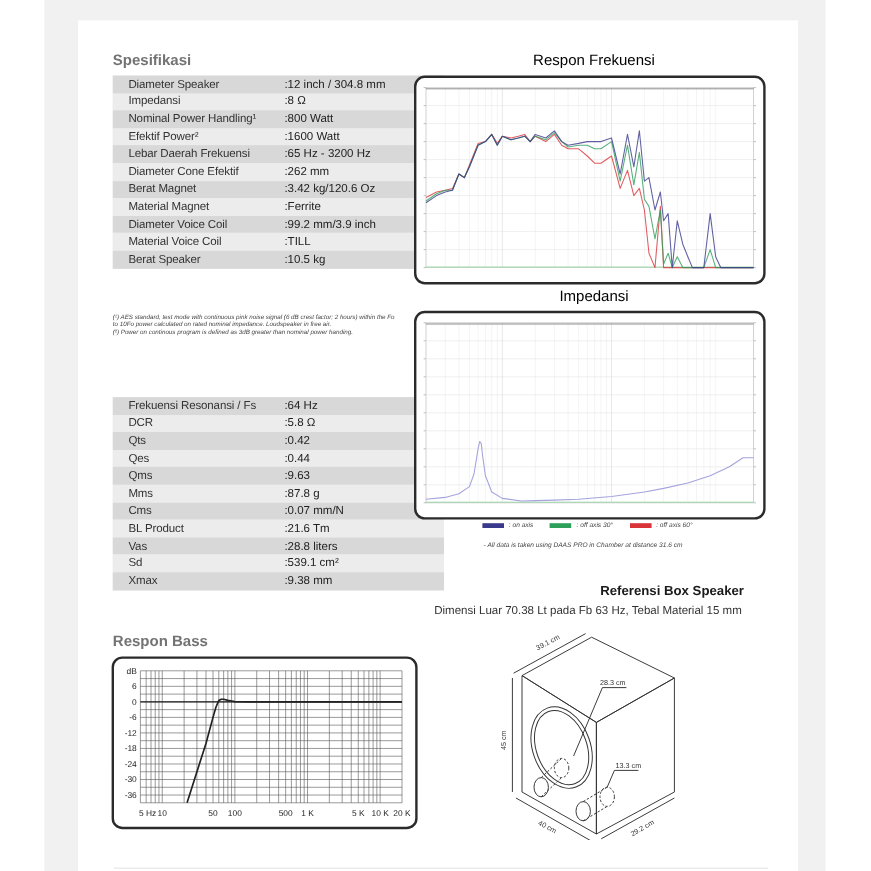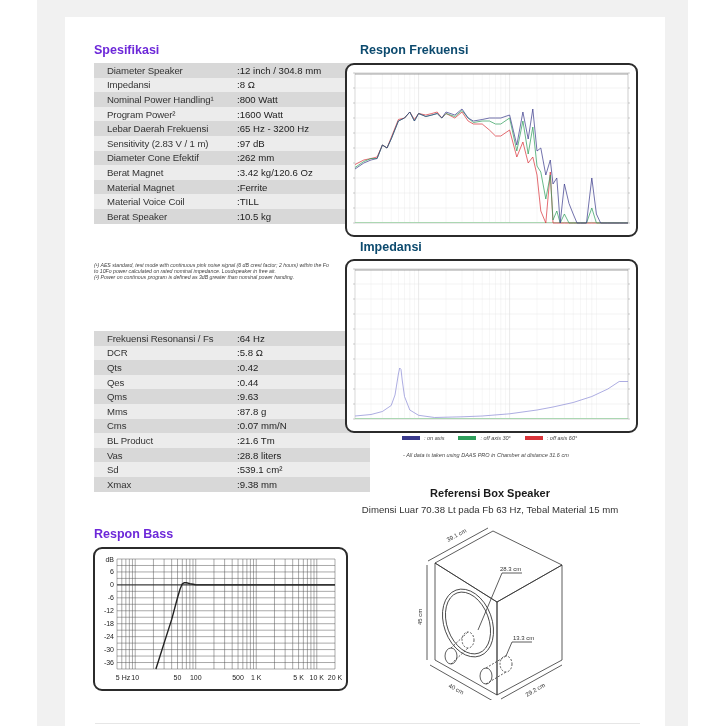--- a/index.html
+++ b/index.html
@@ -14,53 +14,53 @@
     background: #f1f1f1;
   }
   .card {
     position: absolute; left: 65px; top: 17px; width: 600px; height: 709px;
     background: #ffffff;
   }
   .bottom-rule {
     position: absolute; left: 95px; top: 723px; width: 545px; height: 1px; background: #e6e6e6;
   }
   .section-title {
-    position: absolute; font-weight: bold; font-size: 12.5px; color: #6d28d9;
+    position: absolute; font-weight: bold; font-size: 12.5px; color: #737373;
   }
   .spec-table {
     position: absolute; left: 94px; width: 276px;
     background: #ececec;
   }
   .spec-row {
     display: flex; height: 14.6px; align-items: center; font-size: 10px;
     background: #ececec;
   }
   .spec-row:nth-child(odd) { background: #d8d8d8; }
   .spec-label { width: 130px; padding-left: 13px; color: #333; white-space: nowrap; font-size: 9.6px; letter-spacing: -0.1px; }
   .spec-value { font-weight: normal; color: #222; white-space: nowrap; font-size: 9.6px; }
   .footnote {
     position: absolute; left: 94px; top: 262px; width: 240px;
     font-size: 5.2px; font-style: italic; line-height: 6.2px; color: #444;
   }
   .chart-frame {
     position: absolute; border: 2px solid #2b2b2b; border-radius: 9px; background: #fff;
   }
   .chart-title {
-    position: absolute; font-weight: bold; font-size: 12.5px; color: #0c4a6e;
+    position: absolute; font-weight: normal; font-size: 12.5px; text-align: center; color: #000000;
   }
   .legend {
     position: absolute; left: 402px; top: 435px; display: flex; align-items: center;
     font-size: 5.5px; font-style: italic; color: #444;
   }
   .legend-item { display: flex; align-items: center; margin-right: 14px; }
   .legend-swatch { width: 18px; height: 4px; margin-right: 4px; }
   .daas-note {
     position: absolute; left: 403px; top: 452px; font-size: 5.5px; font-style: italic; color: #444;
   }
-  .box-title { position: absolute; left: 360px; top: 487px; width: 260px; text-align: center; font-weight: bold; font-size: 11px; }
+  .box-title { position: absolute; left: 360px; top: 487px; width: 260px; text-align: right; font-weight: bold; font-size: 11px; }
   .box-sub { position: absolute; left: 356px; top: 504px; width: 268px; text-align: center; font-size: 9.6px; color: #333; white-space: nowrap; }
   svg text { font-family: "Liberation Sans", sans-serif; }
 </style>
 </head>
 <body>
 
 <div class="bg-strip"></div>
 <div class="card"></div>
 <div class="bottom-rule"></div>
 
@@ -72,42 +72,42 @@
     </div>
     <div class="spec-row">
       <span class="spec-label">Impedansi</span>
       <span class="spec-value">:8 Ω</span>
     </div>
     <div class="spec-row">
       <span class="spec-label">Nominal Power Handling¹</span>
       <span class="spec-value">:800 Watt</span>
     </div>
     <div class="spec-row">
-      <span class="spec-label">Program Power²</span>
+      <span class="spec-label">Efektif Power²</span>
       <span class="spec-value">:1600 Watt</span>
     </div>
     <div class="spec-row">
       <span class="spec-label">Lebar Daerah Frekuensi</span>
       <span class="spec-value">:65 Hz - 3200 Hz</span>
     </div>
     <div class="spec-row">
-      <span class="spec-label">Sensitivity (2.83 V / 1 m)</span>
-      <span class="spec-value">:97 dB</span>
-    </div>
-    <div class="spec-row">
       <span class="spec-label">Diameter Cone Efektif</span>
       <span class="spec-value">:262 mm</span>
     </div>
     <div class="spec-row">
       <span class="spec-label">Berat Magnet</span>
       <span class="spec-value">:3.42 kg/120.6 Oz</span>
     </div>
     <div class="spec-row">
       <span class="spec-label">Material Magnet</span>
       <span class="spec-value">:Ferrite</span>
+    </div>
+    <div class="spec-row">
+      <span class="spec-label">Diameter Voice Coil</span>
+      <span class="spec-value">:99.2 mm/3.9 inch</span>
     </div>
     <div class="spec-row">
       <span class="spec-label">Material Voice Coil</span>
       <span class="spec-value">:TILL</span>
     </div>
     <div class="spec-row">
       <span class="spec-label">Berat Speaker</span>
       <span class="spec-value">:10.5 kg</span>
     </div>
   </div>

